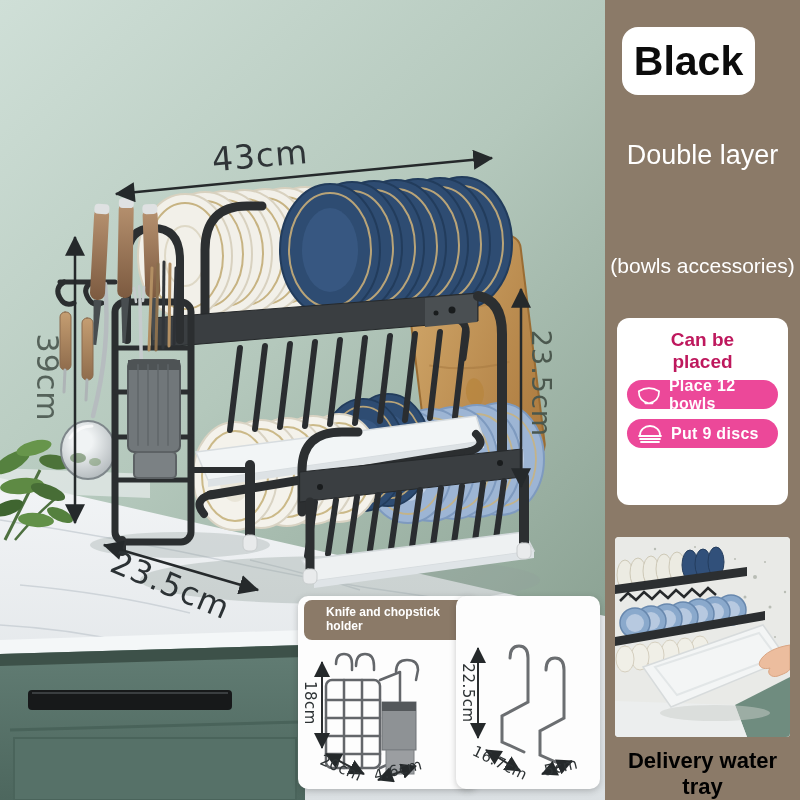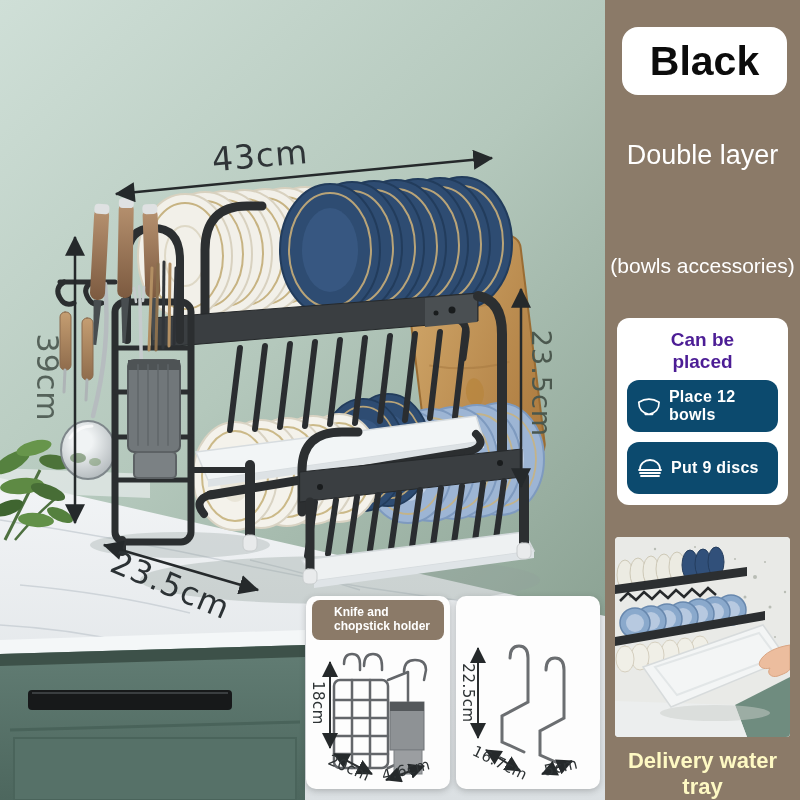--- a/index.html
+++ b/index.html
@@ -7,35 +7,35 @@
   .photo{position:absolute;left:0;top:0;width:605px;height:800px;}
   .photo svg.scene{position:absolute;left:0;top:0;}
   
   .dim{position:absolute;text-align:center;font-family:"DejaVu Sans","Liberation Sans",sans-serif;font-weight:400;letter-spacing:1px;}
   .dim-top{left:195px;top:136px;width:130px;font-size:33px;color:#2f3437;transform:rotate(-5deg);}
   .dim-left{left:-18px;top:360px;width:130px;font-size:30px;color:#55625a;transform:rotate(90deg);}
   .dim-right{left:473px;top:368px;width:136px;font-size:27px;color:#4b584e;transform:rotate(90deg);}
   .dim-bottom{left:88px;top:566px;width:165px;font-size:32px;color:#2c3235;transform:rotate(23deg);}
   
   .panel{position:absolute;left:605px;top:0;width:195px;height:800px;background:#8b7a68;}
-  .badge{position:absolute;left:17px;top:27px;width:165px;height:68px;background:#ffffff;border-radius:16px;
+  .badge{position:absolute;left:17px;top:27px;width:133px;height:68px;background:#ffffff;border-radius:16px;
          display:flex;align-items:center;justify-content:center;font-size:41px;font-weight:700;color:#0c0c0c;}
   .p-line{position:absolute;left:0;width:195px;text-align:center;color:#ffffff;font-weight:400;}
   .p-line1{top:140px;font-size:27px;}
   .p-line2{top:196px;font-size:31px;}
   .p-line3{top:254px;font-size:21px;}
   .cap-card{position:absolute;left:12px;top:318px;width:171px;height:187px;background:#ffffff;border-radius:12px;}
-  .cap-head{width:100px;margin:11px auto 7px;text-align:center;font-size:19px;line-height:22px;font-weight:700;color:#4c1d95;}
-  .cap-btn{margin:0 10px 10px;height:52px;border-radius:12px;background:#0c4a6e;display:flex;align-items:center;gap:7px;padding-left:9px;box-sizing:border-box;}
+  .cap-head{width:100px;margin:11px auto 7px;text-align:center;font-size:19px;line-height:22px;font-weight:700;color:#be185d;}
+  .cap-btn{margin:0 10px 10px;height:29px;border-radius:19px;background:#ec4899;display:flex;align-items:center;gap:7px;padding-left:9px;box-sizing:border-box;}
   .cap-btn .lbl{color:#ffffff;font-weight:700;font-size:16px;letter-spacing:.3px;}
   .inset{position:absolute;left:10px;top:537px;width:175px;height:200px;border-radius:4px;overflow:hidden;background:#e9eae7;}
-  .inset-cap{position:absolute;left:0;top:748px;width:195px;text-align:center;color:#fef9c3;font-weight:700;font-size:22px;}
+  .inset-cap{position:absolute;left:0;top:748px;width:195px;text-align:center;color:#000000;font-weight:700;font-size:22px;}
   
   .callout{position:absolute;top:596px;width:144px;height:193px;background:#fdfdfd;border-radius:10px;box-shadow:0 2px 6px rgba(40,40,40,.25);}
-  .co1{left:306px;} .co2{left:456px;}
+  .co1{left:298px;padding-left:36px;} .co2{left:456px;}
   .co-head{position:absolute;left:6px;top:4px;right:6px;background:#8b7a68;border-radius:8px;color:#fff;font-weight:700;font-size:12px;overflow:hidden;}
   .co1 .co-head{height:40px;line-height:14px;padding:5px 6px 0 22px;box-sizing:border-box;text-align:left;}
   .co2 .co-head{height:28px;line-height:28px;text-align:center;}
   .co svg{position:absolute;}
   .co-dim{position:absolute;text-align:center;font-family:"DejaVu Sans","Liberation Sans",sans-serif;font-size:15px;color:#2e3335;letter-spacing:.5px;}
   .k-h{left:-18px;top:98px;width:60px;transform:rotate(90deg);}
   .k-w{left:8px;top:163px;width:70px;transform:rotate(24deg);}
   .k-d{left:62px;top:165px;width:76px;transform:rotate(-14deg);}
   .b-h{left:-25px;top:88px;width:74px;transform:rotate(90deg);}
   .b-w{left:2px;top:158px;width:84px;transform:rotate(26deg);}

